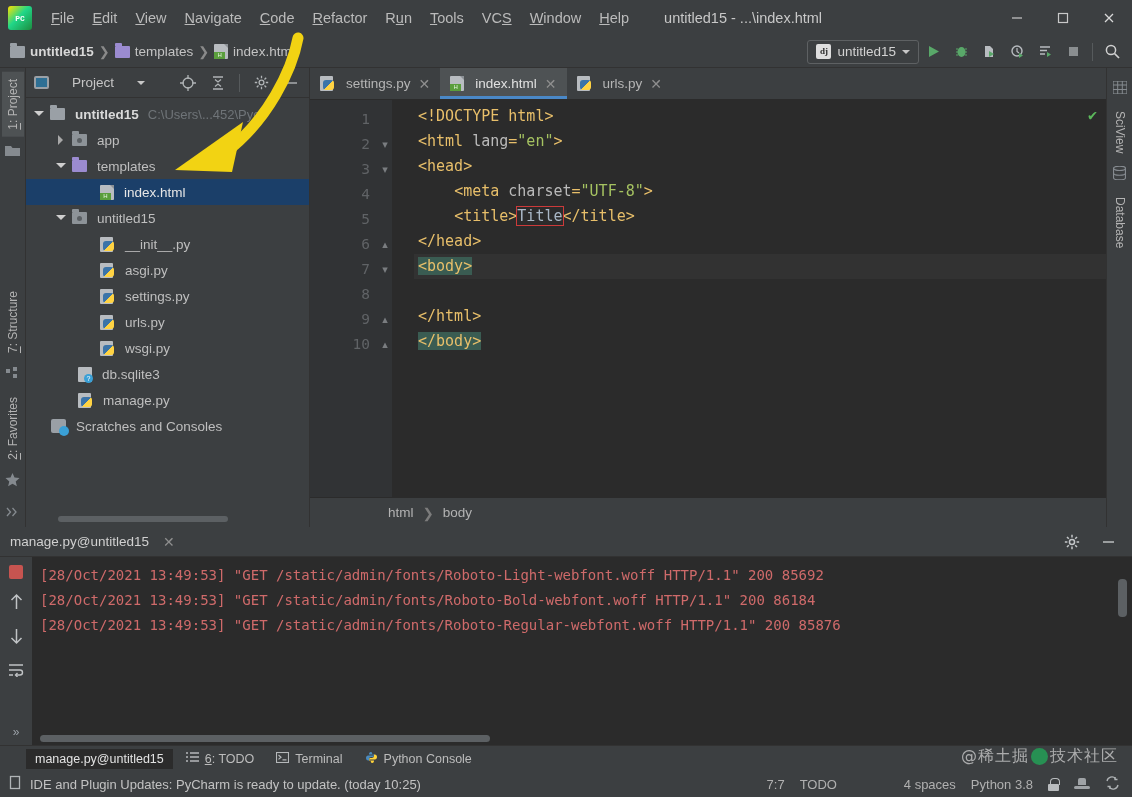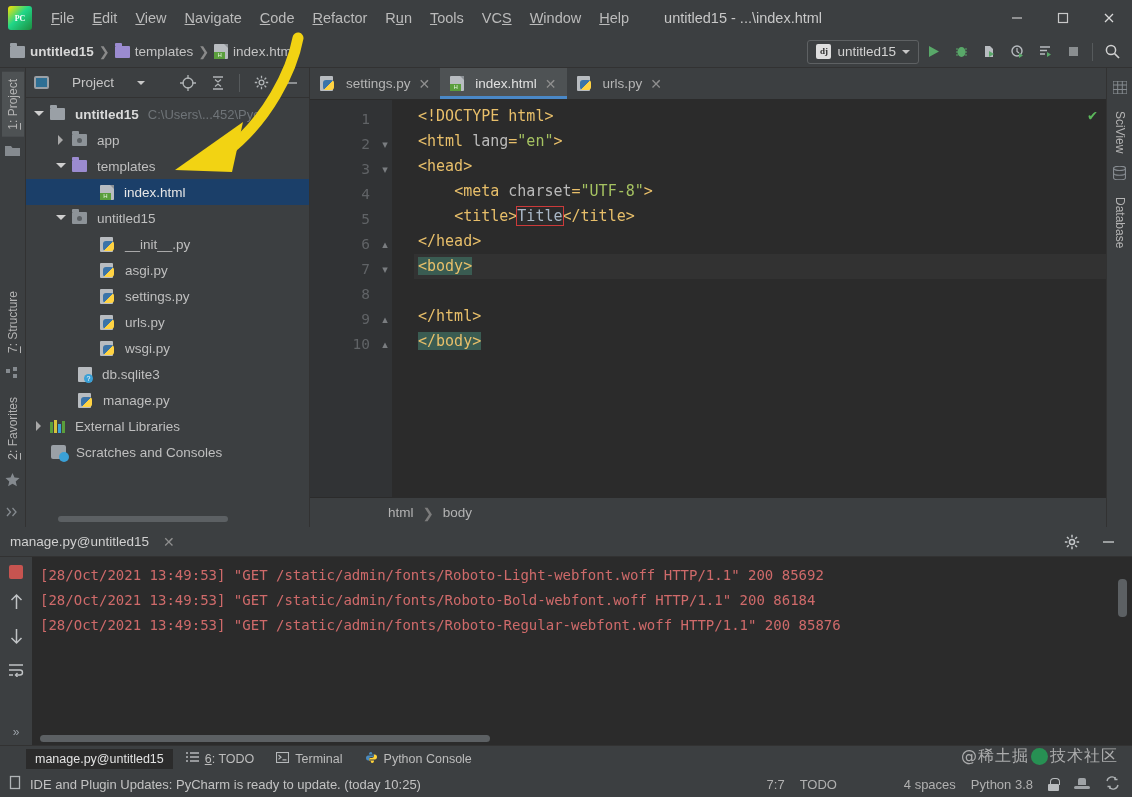--- a/index.html
+++ b/index.html
@@ -16,21 +16,21 @@
   .menubar {
     height: 36px; background: #3c3f41; display: flex; align-items: center;
     padding-left: 8px; position: relative; flex: 0 0 36px;
   }
   .pc-logo {
     width: 24px; height: 24px; margin-right: 10px; border-radius: 3px;
     background: linear-gradient(135deg,#ffe000 0%,#21d789 45%,#1c8d3f 100%);
     display: flex; align-items: center; justify-content: center;
     font-size: 8px; font-weight: bold; color: #fff; position: relative;
   }
-  .pc-logo span { position: relative; z-index: 2; font-family: Liberation Serif, serif; }
+  .pc-logo span { position: relative; z-index: 2; font-family: Liberation Mono, monospace; }
   .menu-item {
     color: #bbbbbb; font-size: 14.5px; padding: 4px 9px; white-space: nowrap; cursor: default;
   }
   .menu-item u { text-decoration: underline; }
   .win-title {
     color: #c8c8c8; font-size: 14.5px; margin-left: 26px; white-space: nowrap;
   }
   .win-ctl { margin-left: auto; display: flex; align-items: center; }
   .win-btn {
     width: 46px; height: 34px; display: flex; align-items: center; justify-content: center;
@@ -505,32 +505,20 @@
             <span class="lbl">wsgi.py</span>
           </div>
           <div class="row" style="padding-left:52px;">
             <span class="ico sq-ico"></span>
             <span class="lbl">db.sqlite3</span>
           </div>
           <div class="row" style="padding-left:52px;">
             <span class="ico py-ico"></span>
             <span class="lbl">manage.py</span>
           </div>
-          <div class="row" style="padding-left:6px;">
-            <span class="tw">
-                <i class="tri-r"></i>
-              </span>
-            <span class="ico ext-ico" style="margin-left:4px;">
-              <i style="background:#5a9e3c;height:11px;"></i>
-                <i style="background:#d8c43c;height:13px;"></i>
-              <i style="background:#3aa0d6;height:9px;"></i>
-                <i style="background:#5a9e3c;height:12px;"></i>
-            </span>
-            <span class="lbl">External Libraries</span>
-          </div>
           <div class="row" style="padding-left:25px;">
             <span class="ico scratch-ico"></span>
             <span class="lbl">Scratches and Consoles</span>
           </div>
         </div>
       </div>
       <div class="hscroll">
           <i></i>
         </div>
     </div>

